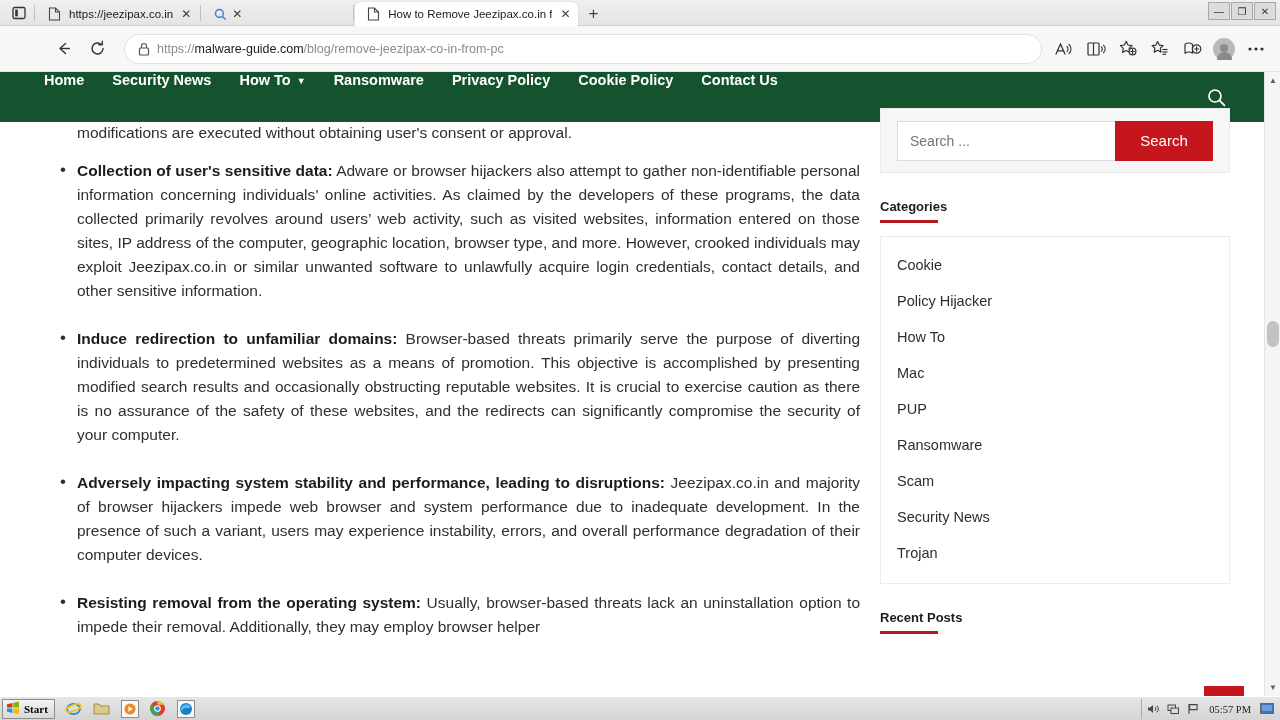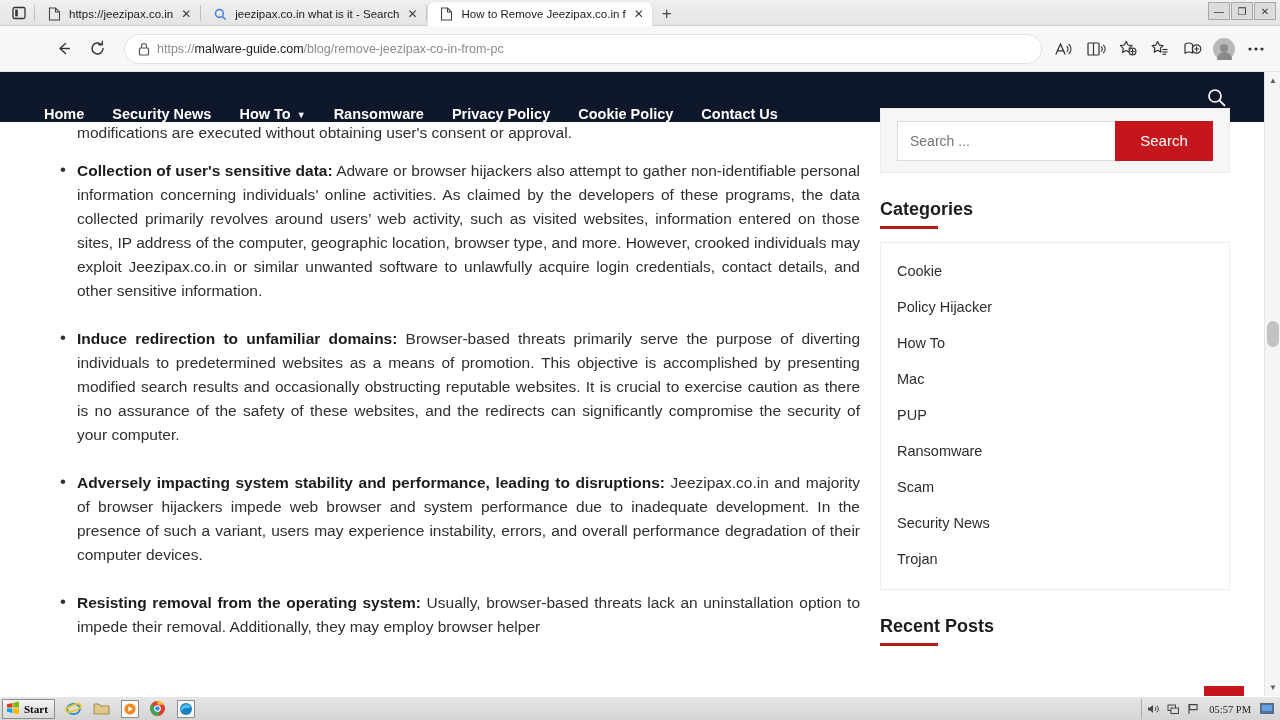--- a/index.html
+++ b/index.html
@@ -97,22 +97,22 @@
 
   
   .viewport {
     position: absolute; top: 72px; left: 0; width: 1280px; height: 624px;
     background: #ffffff; overflow: hidden;
   }
 
   
   .site-nav {
     position: absolute; top: 0; left: 0; width: 1264px; height: 50px;
-    background: #0f172a;
-    display: flex; align-items: flex-end;
+    background: #14532d;
+    display: flex; align-items: flex-start;
   }
   .nav-items { display: flex; align-items: center; margin-left: 30px; }
   .nav-item {
     color: #ffffff; font-size: 14.5px; font-weight: bold;
     padding: 0 14px; white-space: nowrap;
     display: flex; align-items: center; gap: 6px;
   }
   .caret { font-size: 9px; font-weight: normal; position: relative; top: 1px; }
   .nav-search {
     position: absolute; right: 36px; top: 50%; transform: translateY(-50%);
@@ -158,21 +158,21 @@
     flex: 1 1 auto; height: 40px; border: 1px solid #dcdcdc; border-right: none;
     background: #fff; font-size: 14px; color: #8d8d8d; padding: 0 12px;
     font-family: "Liberation Sans", sans-serif; outline: none;
   }
   .search-btn {
     width: 98px; height: 40px; background: #C4161C; color: #fff;
     border: none; font-size: 15px; font-family: "Liberation Sans", sans-serif;
     cursor: pointer;
   }
   .widget-title {
-    font-size: 18px; font-weight: bold; color: #1c1c1c;
+    font-size: 13px; font-weight: bold; color: #1c1c1c;
     margin: 26px 0 0 0; padding-bottom: 9px; position: relative;
   }
   .widget-title::after {
     content: ""; position: absolute; left: 0; bottom: 0;
     width: 58px; height: 3px; background: #B5181E;
   }
   .cat-list {
     margin-top: 13px; border: 1px solid #ececec; background: #fff;
     list-style: none; padding: 10px 0 12px 0;
   }
@@ -260,21 +260,20 @@
     </div>
     <div class="tab-div"></div>
 
     <div class="tab inactive">
       <span class="favicon">
         <svg width="13" height="13" viewBox="0 0 13 13">
             <circle cx="5.4" cy="5.4" r="3.9" fill="none" stroke="#3b77d8" stroke-width="1.4"></circle>
             <line x1="8.4" y1="8.4" x2="11.6" y2="11.6" stroke="#3b77d8" stroke-width="1.4"></line>
           </svg>
       </span>
-      <span class="tab-title">jeezipax.co.in what is it - Search</span>
       <span class="tab-close">✕</span>
     </div>
     <div class="tab-div"></div>
 
     <div class="tab active">
       <span class="favicon">
         <svg width="13" height="14" viewBox="0 0 13 14">
             <path d="M1.5 1h6l4 4v8h-10z" fill="none" stroke="#444" stroke-width="1.1"></path>
             <path d="M7.5 1v4h4" fill="none" stroke="#444" stroke-width="1.1"></path>
           </svg>

